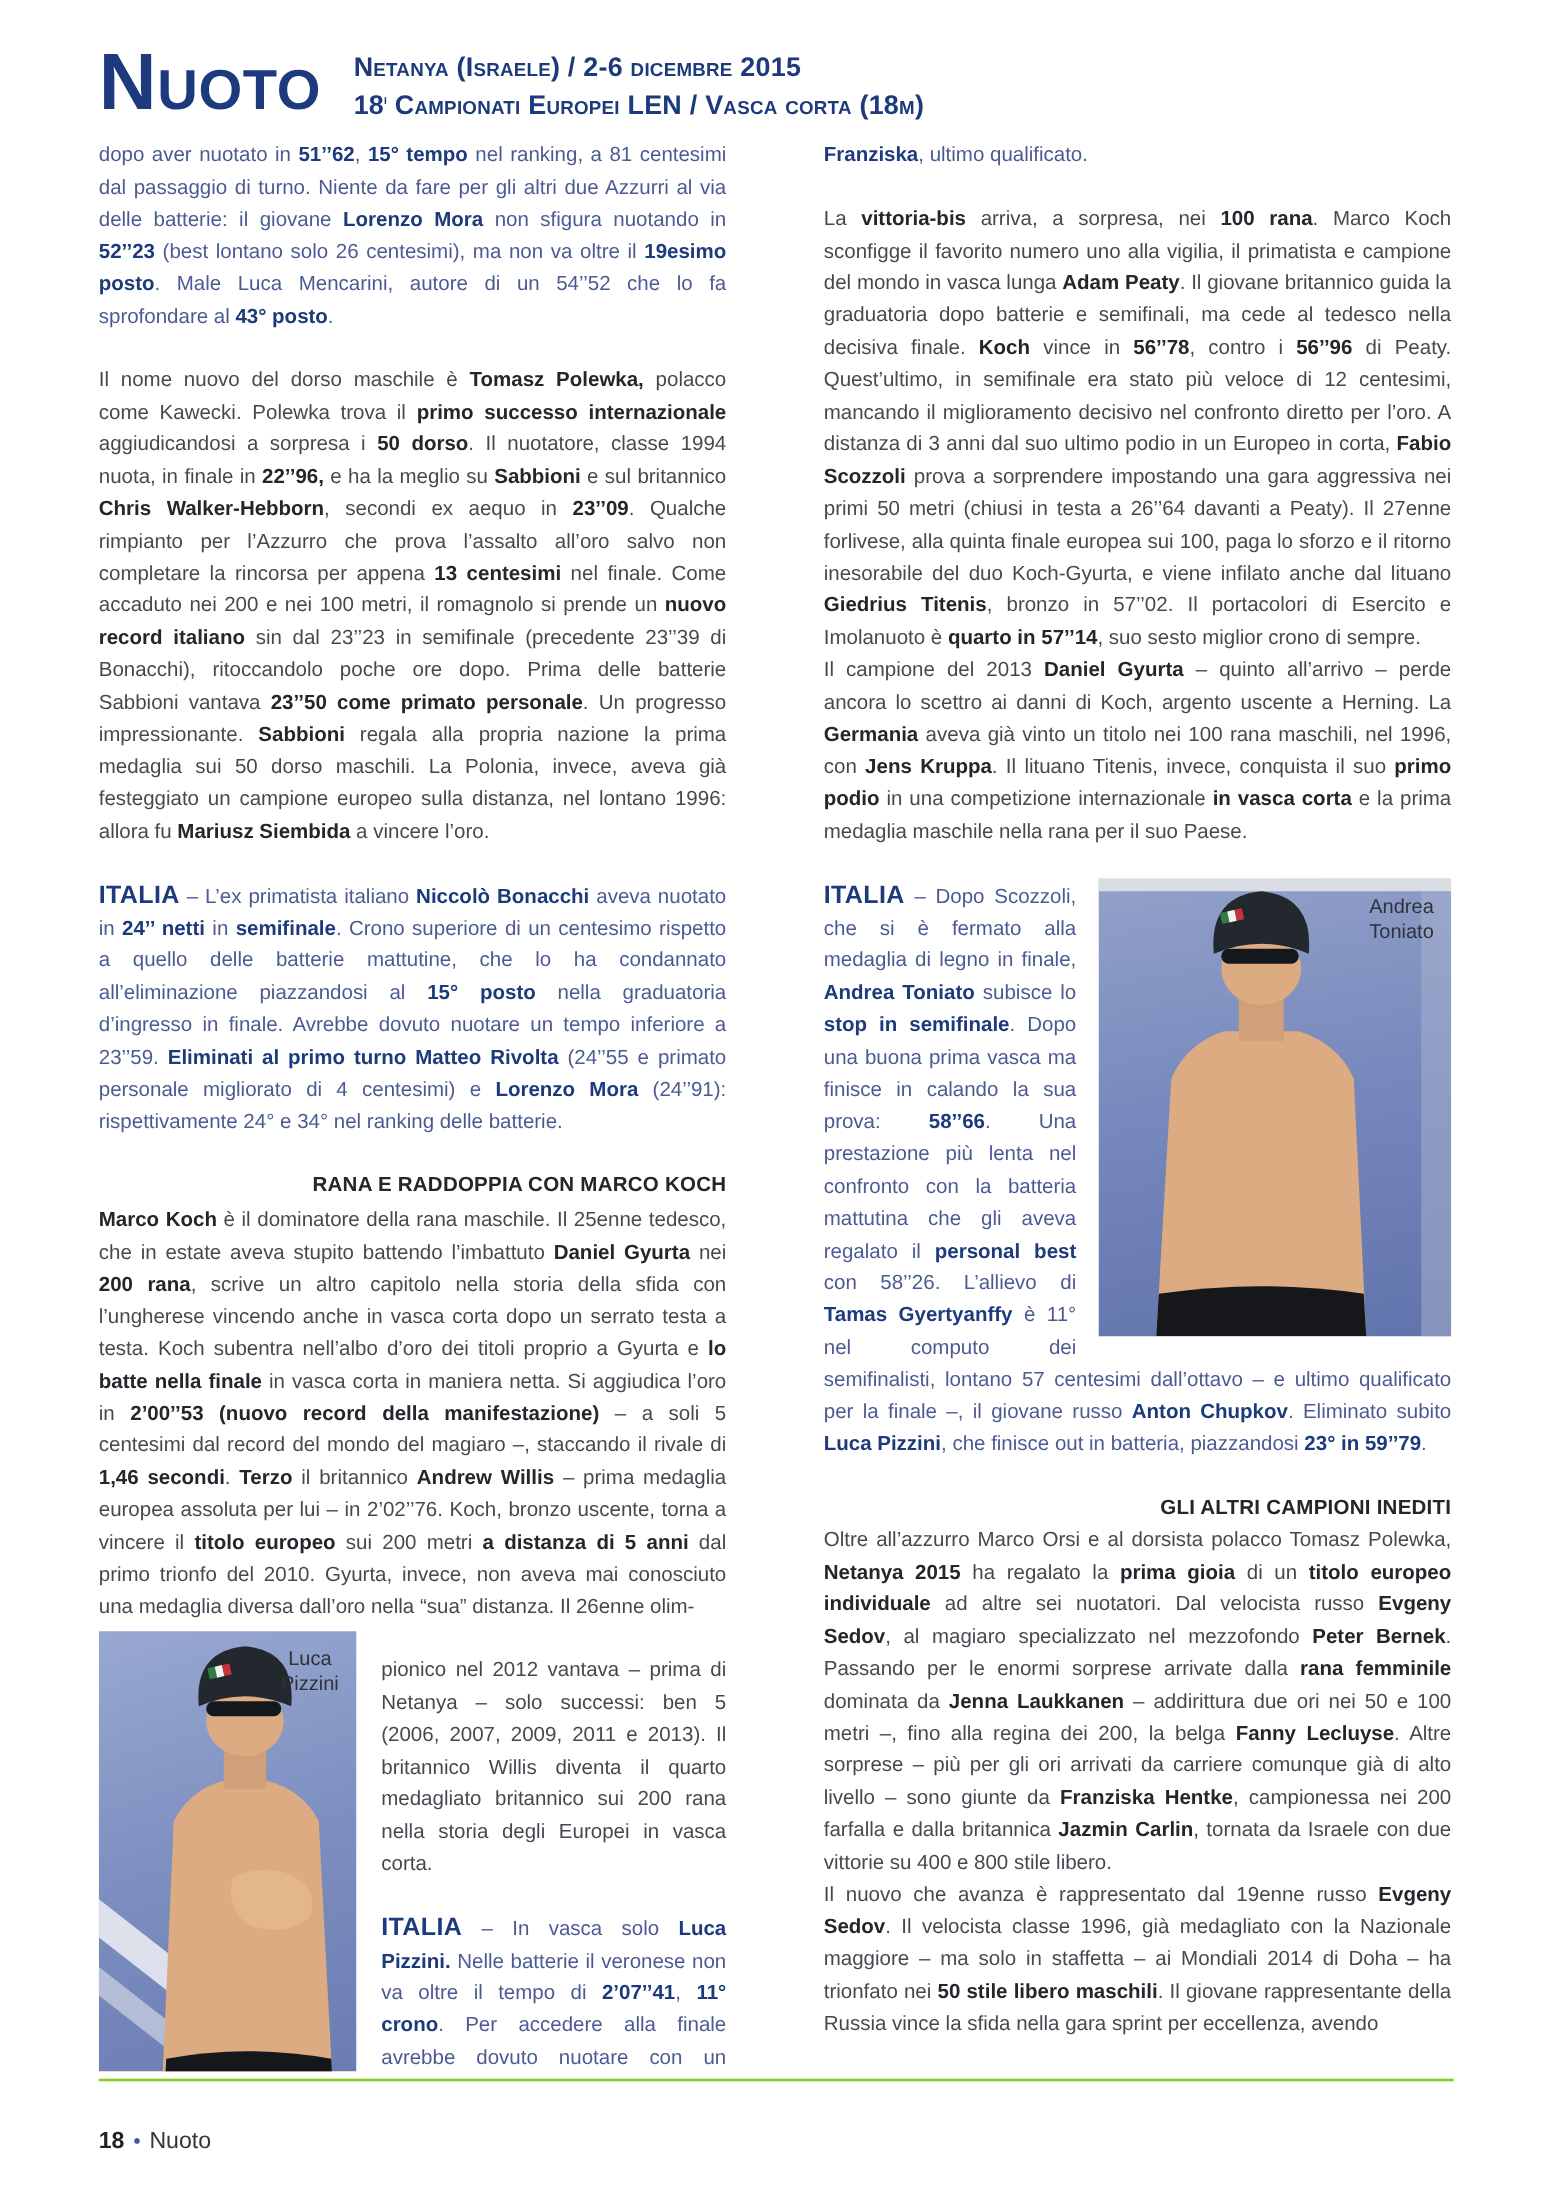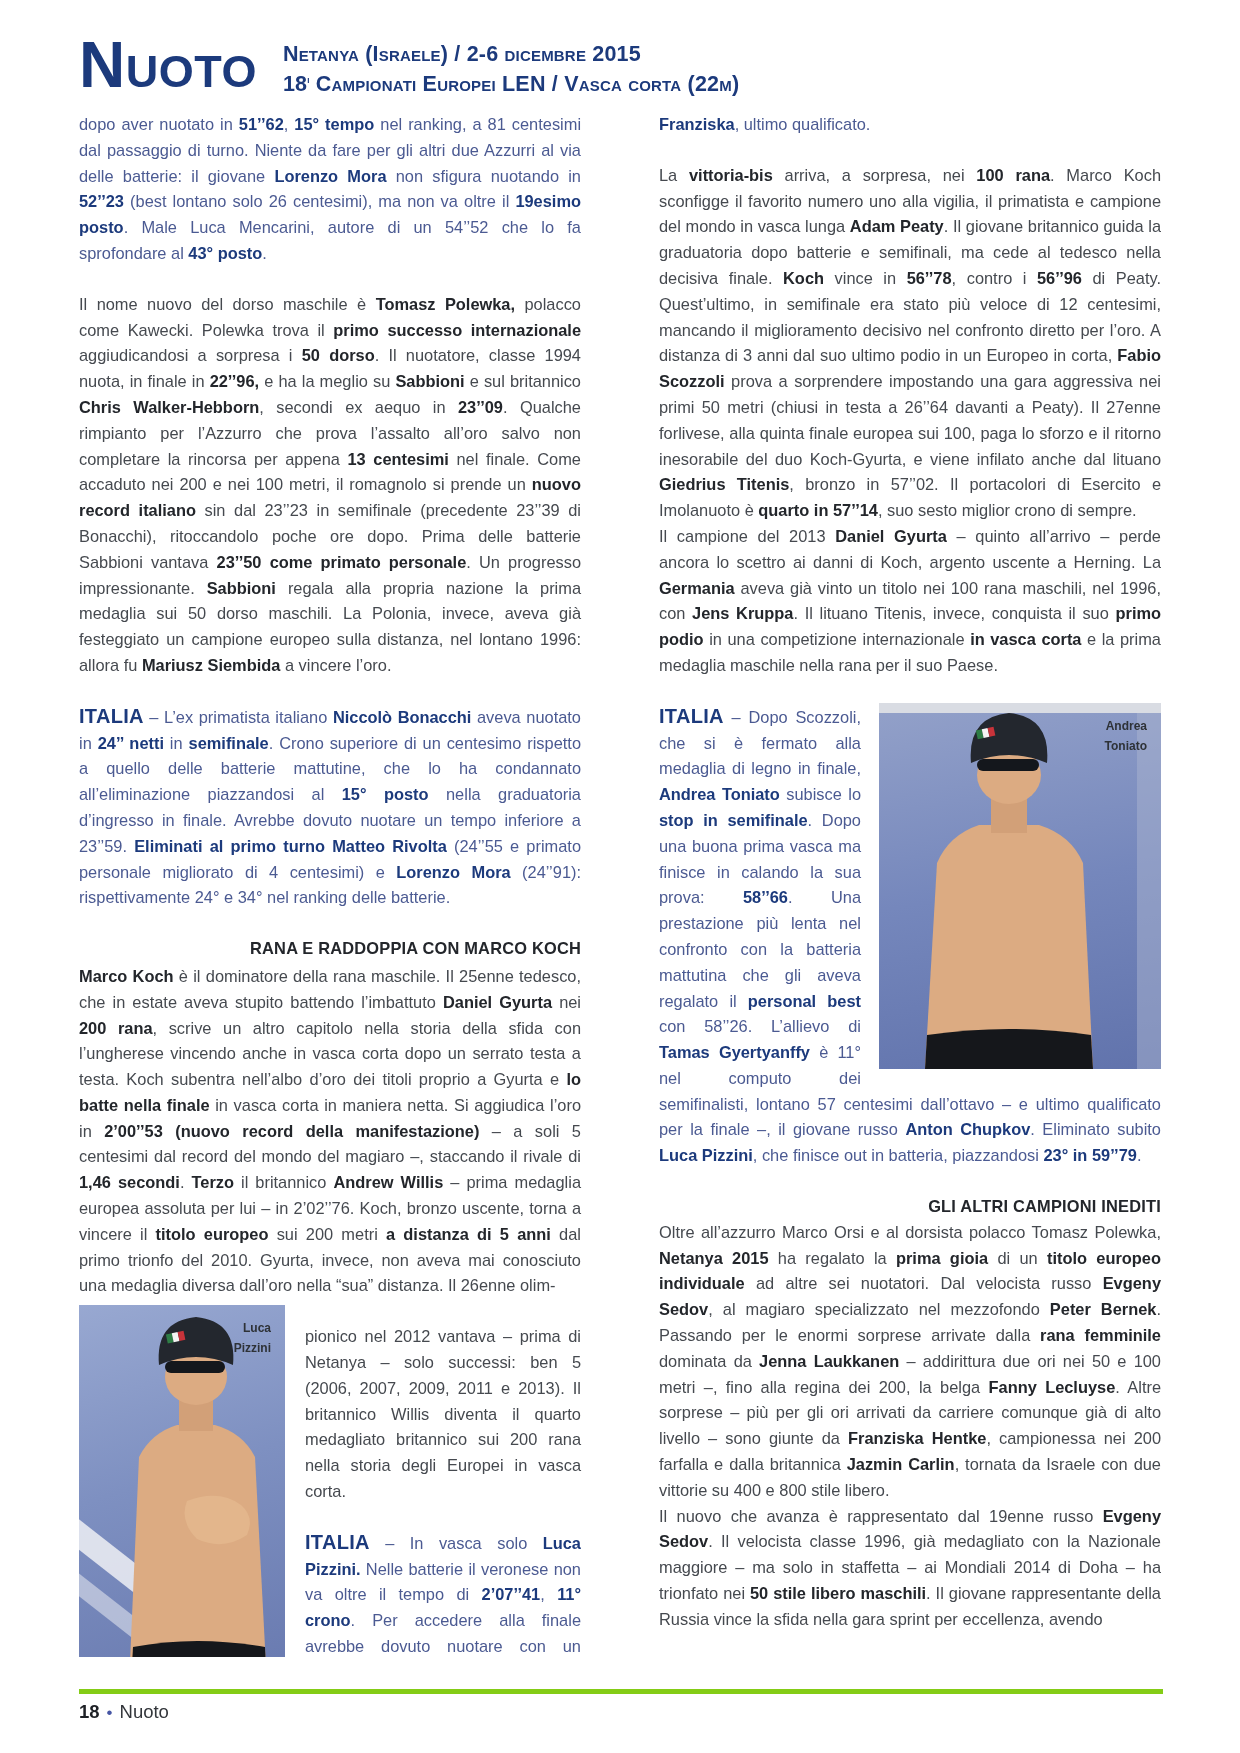--- a/index.html
+++ b/index.html
@@ -29,39 +29,39 @@
   .col p.blue .lead{font-weight:700;color:#1c3a7c;font-size:20px;letter-spacing:0.3px;}
   
   .photo{position:relative;overflow:hidden;}
   .f-left{float:left;margin:6px 20px 6px 0;}
   .f-right{float:right;margin:24px 0 8px 18px;}
   #photo-pizzini{width:206px;height:380px;
      background:linear-gradient(163deg,#98a8d1 0%,#7e90c1 45%,#6879af 100%);}
   #photo-toniato{width:282px;height:366px;
      background:linear-gradient(170deg,#93a1c9 0%,#7587bc 50%,#6173ac 100%);}
   .photo svg{position:absolute;left:0;top:0;}
-  .ph-caption{position:absolute;top:13px;right:14px;color:#2e3237;font-weight:700;
-              font-size:12px;line-height:20px;text-align:right;}
+  .ph-caption{position:absolute;top:13px;right:14px;color:#2e3237;font-weight:400;
+              font-size:16px;line-height:20px;text-align:center;}
   
-  .ftr{position:absolute;left:79px;right:77px;bottom:30px;border-top:5px solid #84cc16;
-       padding-top:7px;font-size:18.5px;color:#33363b;}
+  .ftr{position:absolute;left:79px;right:77px;bottom:30px;border-top:2px solid #84cc16;
+       padding-top:36px;font-size:18.5px;color:#33363b;}
   .ftr .pnum{font-weight:700;color:#1e2126;}
   .ftr .dot{color:#4656a5;margin:0 7px;font-size:17px;}
   .ftr .sec{color:#33363b;}
 </style>
 </head>
 <body>
 
 <div class="page">
 
   <header class="hdr">
     <div class="brand">Nuoto</div>
     <div class="subtl">
       <div>Netanya (Israele) / 2-6 dicembre 2015</div>
-      <div><span>18</span><sup>i</sup><span> Campionati Europei LEN / Vasca corta (22m)</span></div>
+      <div><span>18</span><sup>i</sup><span> Campionati Europei LEN / Vasca corta (18m)</span></div>
     </div>
   </header>
 
   <main class="columns">
     <section class="col" id="col-left">
         <p class="blue tight"><span>dopo aver nuotato in </span><span class="b">51’’62</span><span>, </span><span class="b">15° tempo</span><span> nel ranking, a 81 centesimi dal passaggio di turno. Niente da fare per gli altri due Azzurri al via delle batterie: il giovane </span><span class="b">Lorenzo Mora</span><span> non sfigura nuotando in </span><span class="b">52’’23</span><span> (best lontano solo 26 centesimi), ma non va oltre il </span><span class="b">19esimo posto</span><span>. Male Luca Mencarini, autore di un 54’’52 che lo fa sprofondare al </span><span class="b">43° posto</span><span>.</span></p>
         <p><span>Il nome nuovo del dorso maschile è </span><span class="b">Tomasz Polewka,</span><span> polacco come Kawecki. Polewka trova il </span><span class="b">primo successo internazionale</span><span> aggiudicandosi a sorpresa i </span><span class="b">50 dorso</span><span>. Il nuotatore, classe 1994 nuota, in finale in </span><span class="b">22’’96,</span><span> e ha la meglio su </span><span class="b">Sabbioni</span><span> e sul britannico </span><span class="b">Chris Walker-Hebborn</span><span>, secondi ex aequo in </span><span class="b">23’’09</span><span>. Qualche rimpianto per l’Azzurro che prova l’assalto all’oro salvo non completare la rincorsa per appena </span><span class="b">13 centesimi</span><span> nel finale. Come accaduto nei 200 e nei 100 metri, il romagnolo si prende un </span><span class="b">nuovo record italiano</span><span> sin dal 23’’23 in semifinale (precedente 23’’39 di Bonacchi), ritoccandolo poche ore dopo. Prima delle batterie Sabbioni vantava </span><span class="b">23’’50 come primato personale</span><span>. Un progresso impressionante. </span><span class="b">Sabbioni</span><span> regala alla propria nazione la prima medaglia sui 50 dorso maschili. La Polonia, invece, aveva già festeggiato un campione europeo sulla distanza, nel lontano 1996: allora fu </span><span class="b">Mariusz Siembida</span><span> a vincere l’oro.</span></p>
         <p class="blue"><span class="lead">ITALIA</span><span> – L’ex primatista italiano </span><span class="b">Niccolò Bonacchi</span><span> aveva nuotato in </span><span class="b">24’’ netti</span><span> in </span><span class="b">semifinale</span><span>. Crono superiore di un centesimo rispetto a quello delle batterie mattutine, che lo ha condannato all’eliminazione piazzandosi al </span><span class="b">15° posto</span><span> nella graduatoria d’ingresso in finale. Avrebbe dovuto nuotare un tempo inferiore a 23’’59. </span><span class="b">Eliminati al primo turno Matteo Rivolta</span><span> (24’’55 e primato personale migliorato di 4 centesimi) e </span><span class="b">Lorenzo Mora</span><span> (24’’91): rispettivamente 24° e 34° nel ranking delle batterie.</span></p>
         <h3>RANA E RADDOPPIA CON MARCO KOCH</h3>
         <p><span class="b">Marco Koch</span><span> è il dominatore della rana maschile. Il 25enne tedesco, che in estate aveva stupito battendo l’imbattuto </span><span class="b">Daniel Gyurta</span><span> nei </span><span class="b">200 rana</span><span>, scrive un altro capitolo nella storia della sfida con l’ungherese vincendo anche in vasca corta dopo un serrato testa a testa. Koch subentra nell’albo d’oro dei titoli proprio a Gyurta e </span><span class="b">lo batte nella finale</span><span> in vasca corta in maniera netta. Si aggiudica l’oro in </span><span class="b">2’00’’53 (nuovo record della manifestazione)</span><span> – a soli 5 centesimi dal record del mondo del magiaro –, staccando il rivale di </span><span class="b">1,46 secondi</span><span>. </span><span class="b">Terzo</span><span> il britannico </span><span class="b">Andrew Willis</span><span> – prima medaglia europea assoluta per lui – in 2’02’’76. Koch, bronzo uscente, torna a vincere il </span><span class="b">titolo europeo</span><span> sui 200 metri </span><span class="b">a distanza di 5 anni</span><span> dal primo trionfo del 2010. Gyurta, invece, non aveva mai conosciuto una medaglia diversa dall’oro nella “sua” distanza. Il 26enne olim-</span></p>

